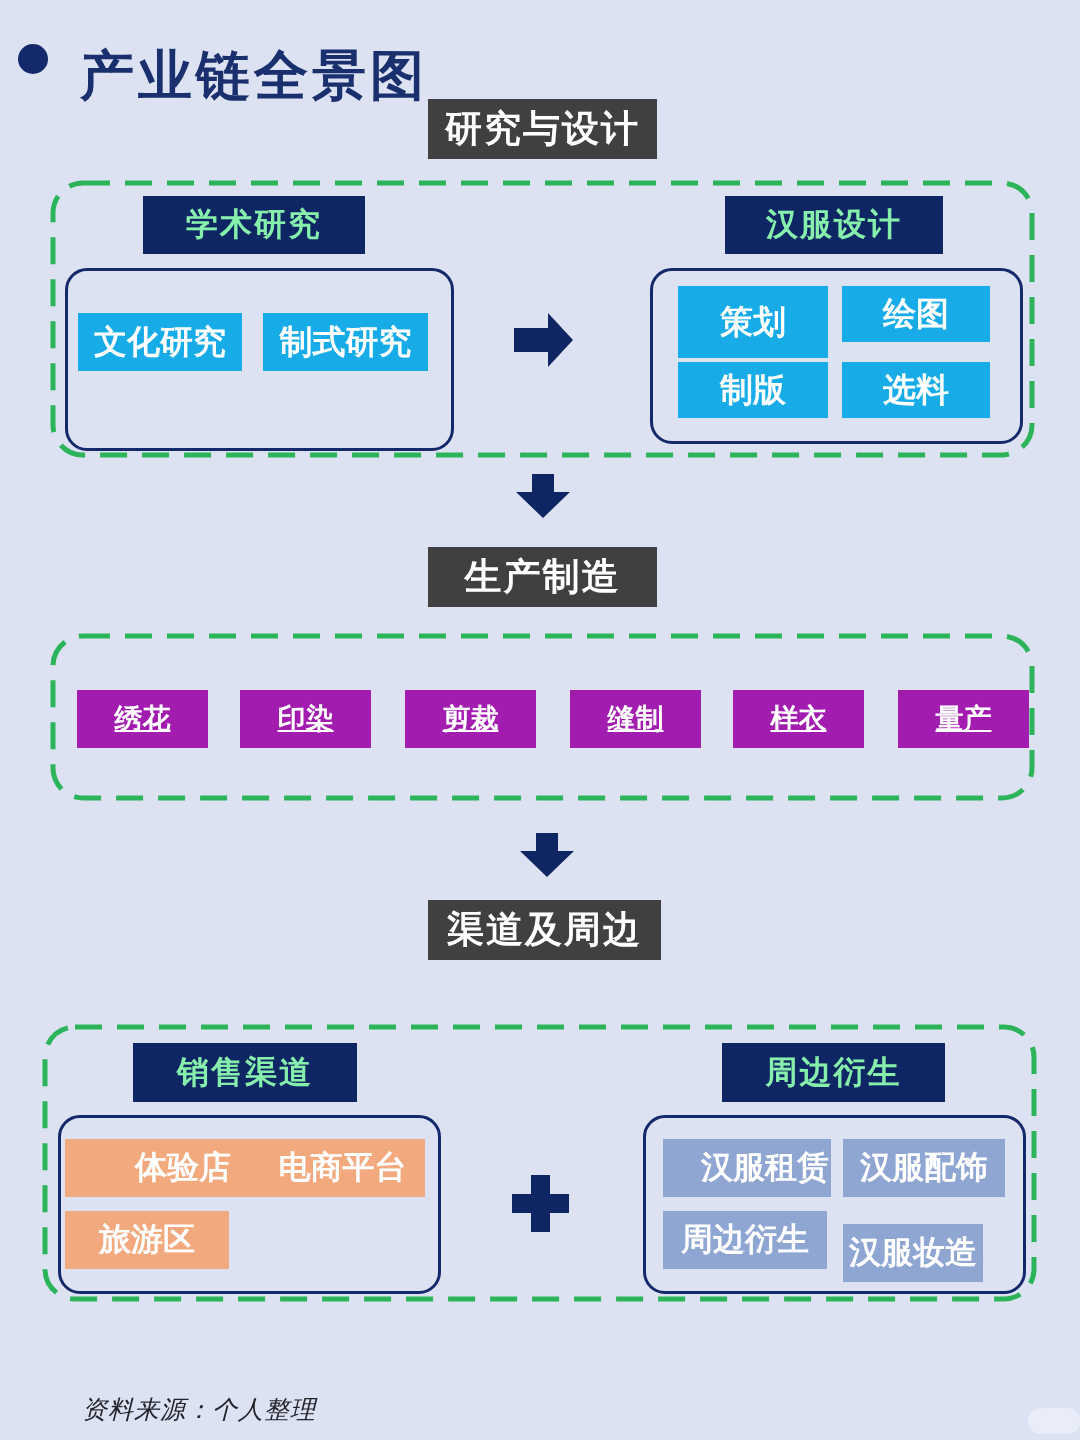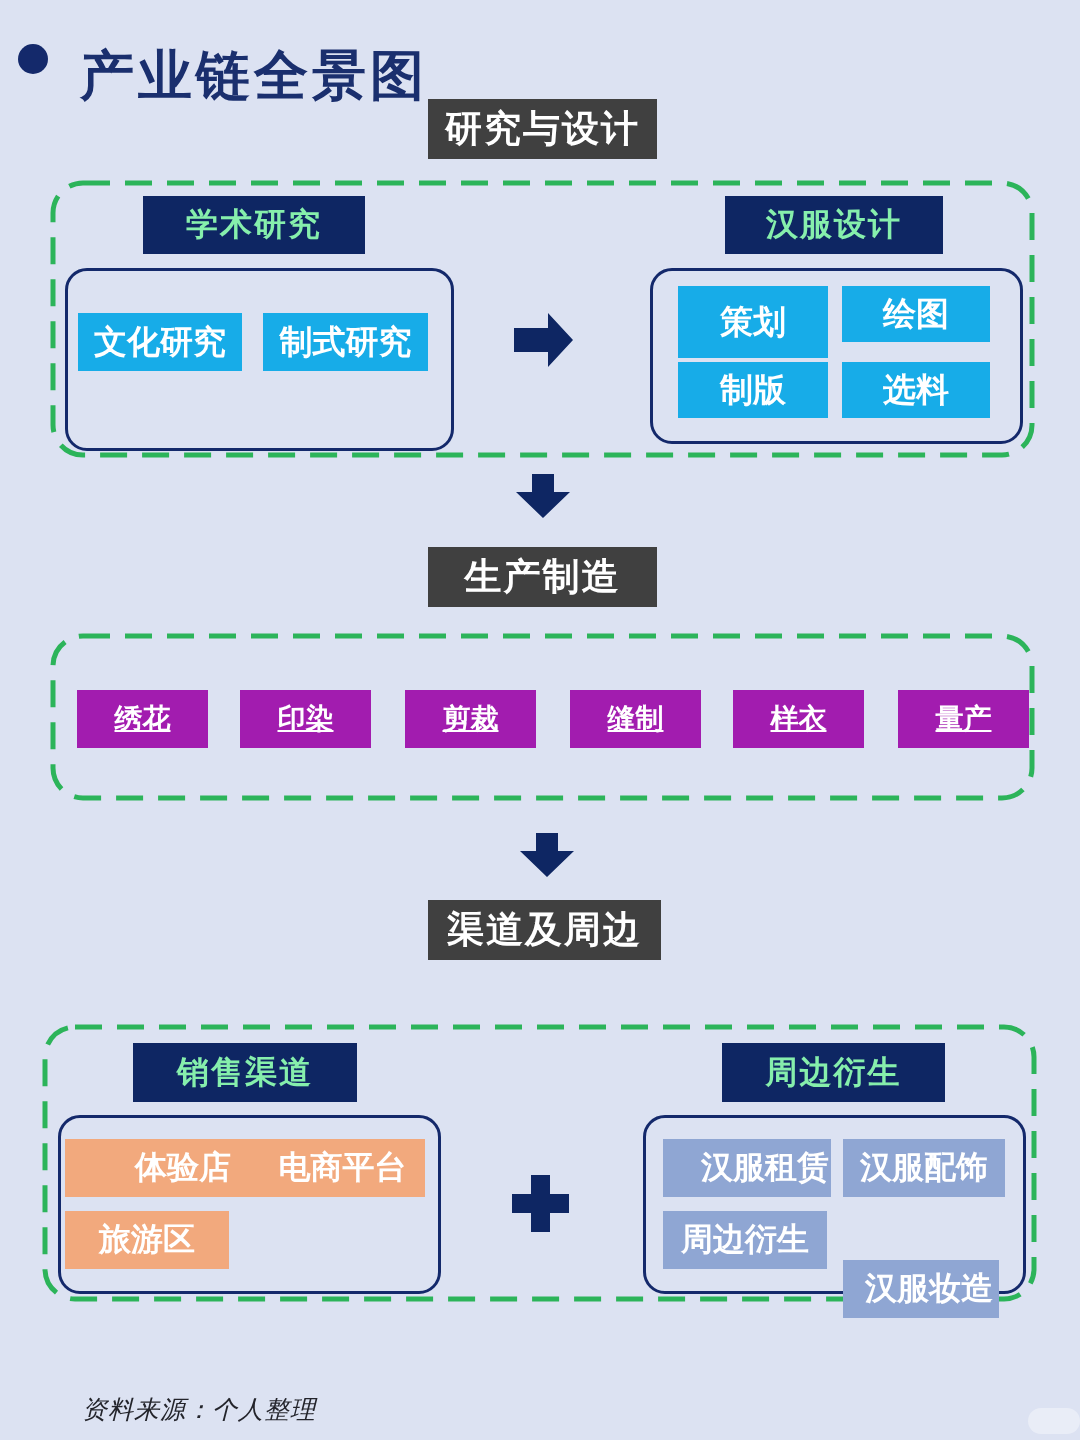--- a/index.html
+++ b/index.html
@@ -119,18 +119,18 @@
   <svg class="abs" style="left:512px;top:1175px;" width="57" height="57" viewBox="0 0 57 57">
     <rect x="19" y="0" width="19" height="57" fill="#0e2663"></rect>
     <rect x="0" y="19" width="57" height="19" fill="#0e2663"></rect>
   </svg>
 
   <div class="abs ghead flexc" style="left:722px;top:1043px;width:223px;height:59px;">周边衍生</div>
   <div class="abs gbox" style="left:643px;top:1115px;width:377px;height:173px;"></div>
   <div class="abs btn btn-peri flexc" style="left:663px;top:1139px;width:132px;height:58px;padding-left:36px;">汉服租赁</div>
   <div class="abs btn btn-peri flexc" style="left:843px;top:1139px;width:162px;height:58px;">汉服配饰</div>
   <div class="abs btn btn-peri flexc" style="left:663px;top:1211px;width:164px;height:58px;">周边衍生</div>
-  <div class="abs btn btn-peri flexc" style="left:843px;top:1260px;width:140px;height:58px;padding-left:16px;">汉服妆造</div>
+  <div class="abs btn btn-peri flexc" style="left:843px;top:1224px;width:140px;height:58px;">汉服妆造</div>
 
   <div class="abs source-note" style="left:82px;top:1393px;">资料来源：个人整理</div>
   <div class="abs watermark" style="left:1028px;top:1408px;width:52px;height:26px;"></div>
 
 </div>
 
 </body></html>

